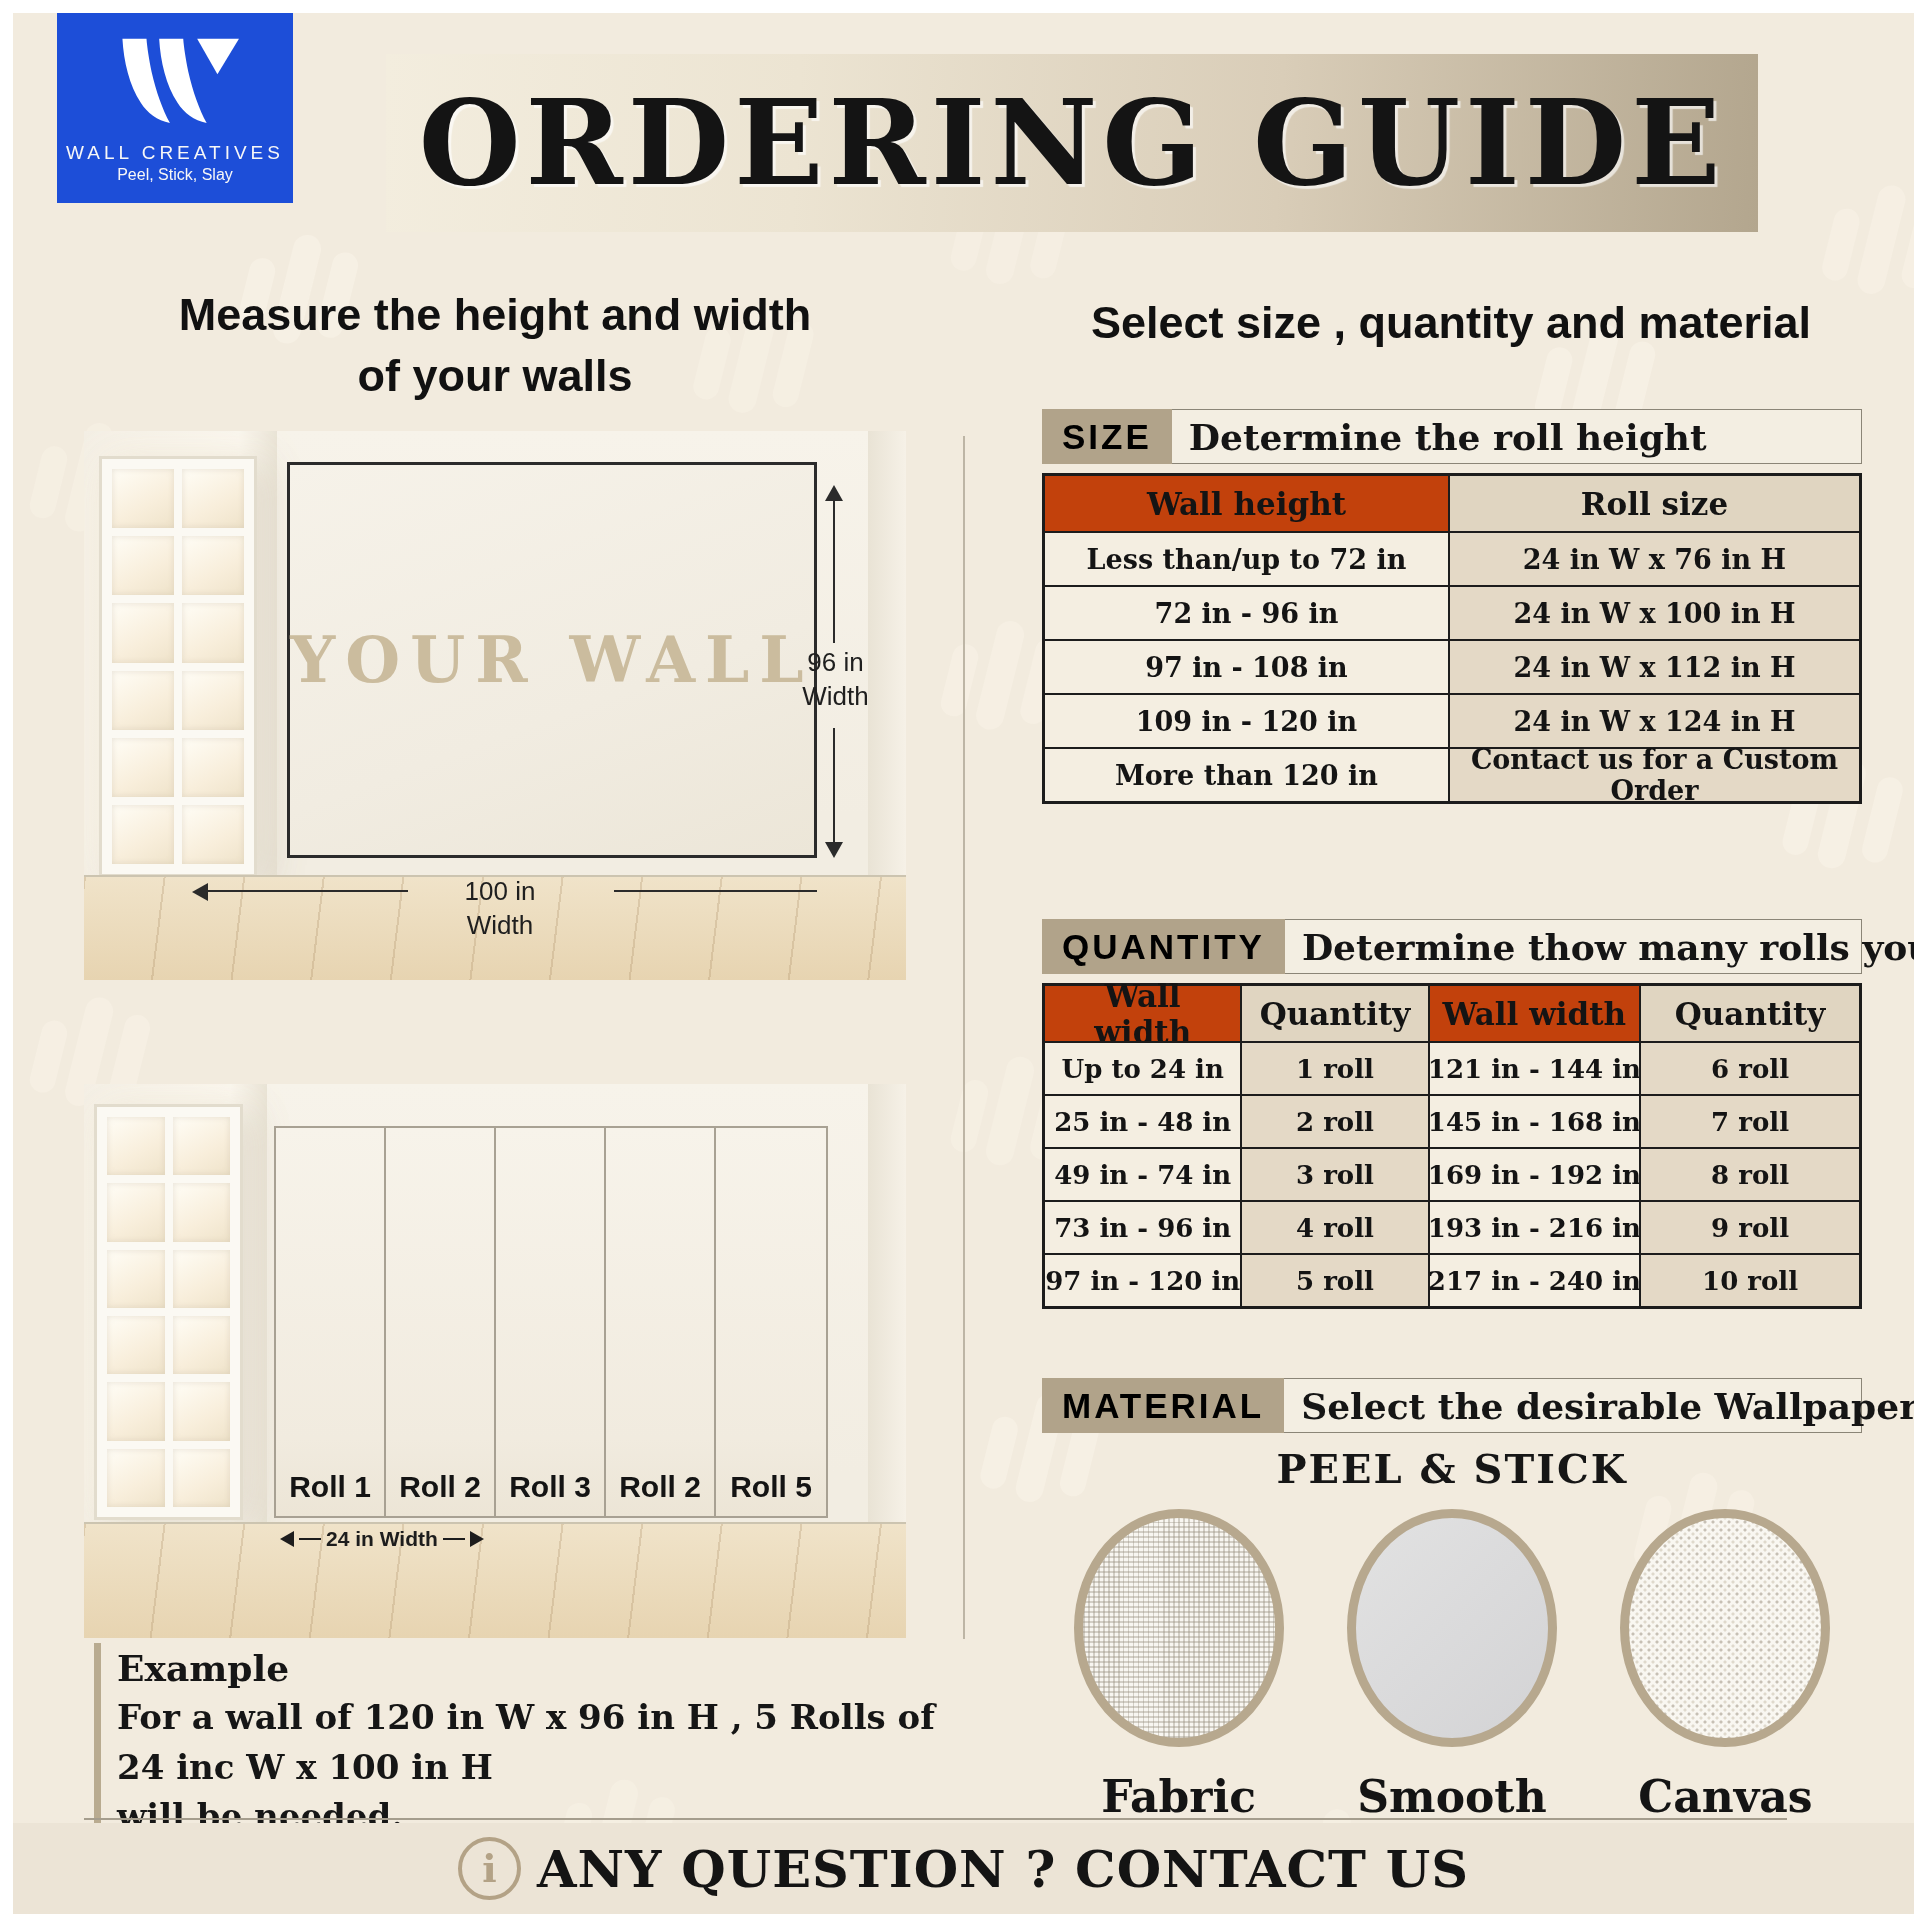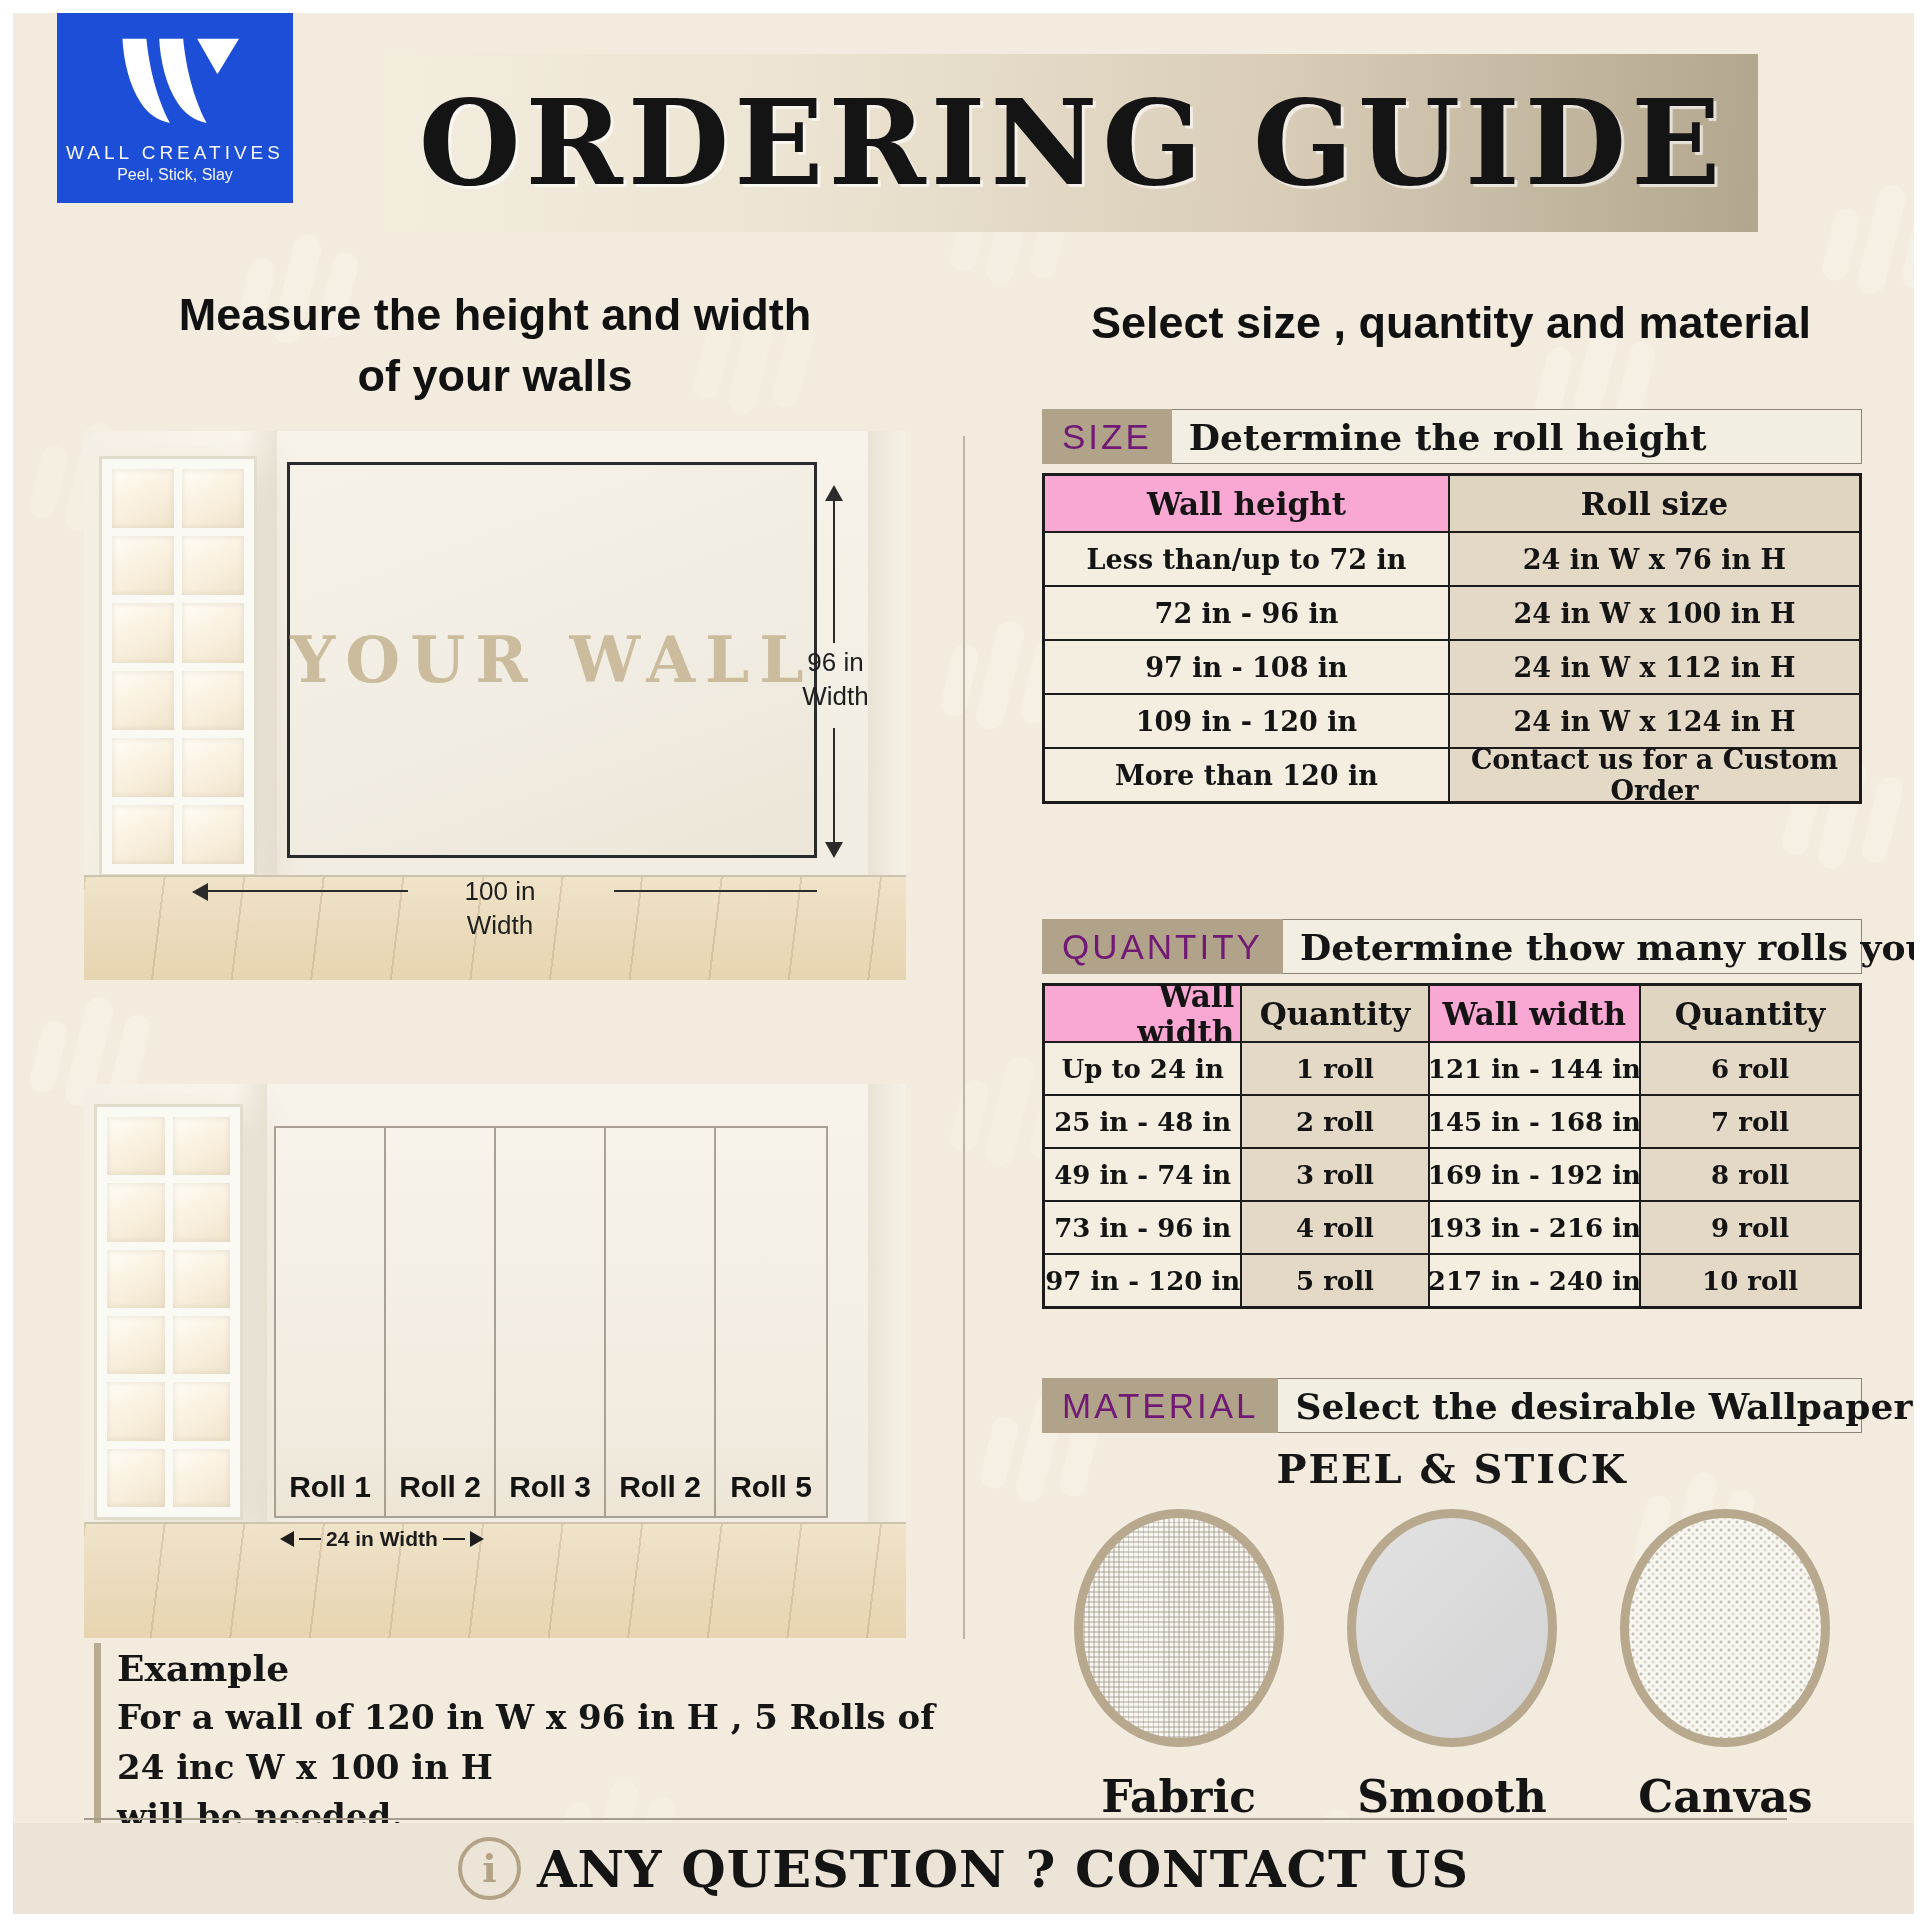--- a/index.html
+++ b/index.html
@@ -25,38 +25,38 @@
 
   
   .col-heading { font-weight:bold; font-size:45px; text-align:center; line-height:1.35; color:#111; }
   .left-heading { left:114px; top:285px; width:762px; }
   .right-heading { left:1030px; top:293px; width:842px; white-space:nowrap; }
   .col-divider { left:963px; top:436px; width:2px; height:1203px; background:#bdb5a5; }
 
   
   .bar { height:55px; width:820px; left:1042px; background:#f3eee2; border:1px solid #8b8577;
          display:flex; align-items:stretch; box-sizing:border-box; }
-  .bar-label { background:#b1a38a; color:#701a75; font-weight:normal; font-size:35px; letter-spacing:3px;
+  .bar-label { background:#b1a38a; color:#000000; font-weight:bold; font-size:35px; letter-spacing:3px;
                display:flex; align-items:center; padding:0 20px; margin:-1px; }
   .bar-sub { font-size:36px; display:flex; align-items:center; padding-left:18px; color:#151515; white-space:nowrap; }
 
   
   .gtable { left:1042px; width:820px; border:3px solid #1c1c1c; box-sizing:border-box; display:grid; }
   .size-table { top:473px; grid-template-columns:49.5% 50.5%; }
   .qty-table  { top:983px; grid-template-columns:24% 23% 26% 27%; }
   .cell { display:flex; align-items:center; justify-content:center; text-align:center;
           border-top:2px solid #1c1c1c; padding:0 6px; color:#141414; }
   .cell.no-t { border-top:none; }
   .cell.bl { border-left:2px solid #1c1c1c; }
   .cell.hd { height:55px; font-size:31px; }
   .cell.dt { height:52px; font-size:27px; }
   .qty-table .cell.dt { height:51px; font-size:26px; white-space:nowrap; }
   .bg-cream { background:#f4eee1; }
   .bg-tan   { background:#e4d9c6; }
-  .bg-cream-h { background:#f9a8d4;text-align:right; }
+  .bg-cream-h { background:#c2410c; }
   .bg-tan-h   { background:#e0d5c1; }
 
   
   .peel-heading { left:1042px; top:1445px; width:820px; text-align:center; font-size:40px; letter-spacing:2px; }
   .materials { left:1042px; top:1509px; width:820px; display:grid; grid-template-columns:1fr 1fr 1fr; justify-items:center; }
   .mat-circle { width:210px; height:238px; border-radius:50%; border:9px solid #b7a88e; box-sizing:border-box; }
   .mat-smooth { background:linear-gradient(135deg,#e2e2e2,#d3d3d5); }
   .mat-fabric { background-color:#f8f6f1;
     background-image:repeating-linear-gradient(0deg, rgba(150,142,126,.38) 0 1.5px, transparent 1.5px 5px),
                      repeating-linear-gradient(90deg, rgba(150,142,126,.38) 0 1.5px, transparent 1.5px 5px); }

